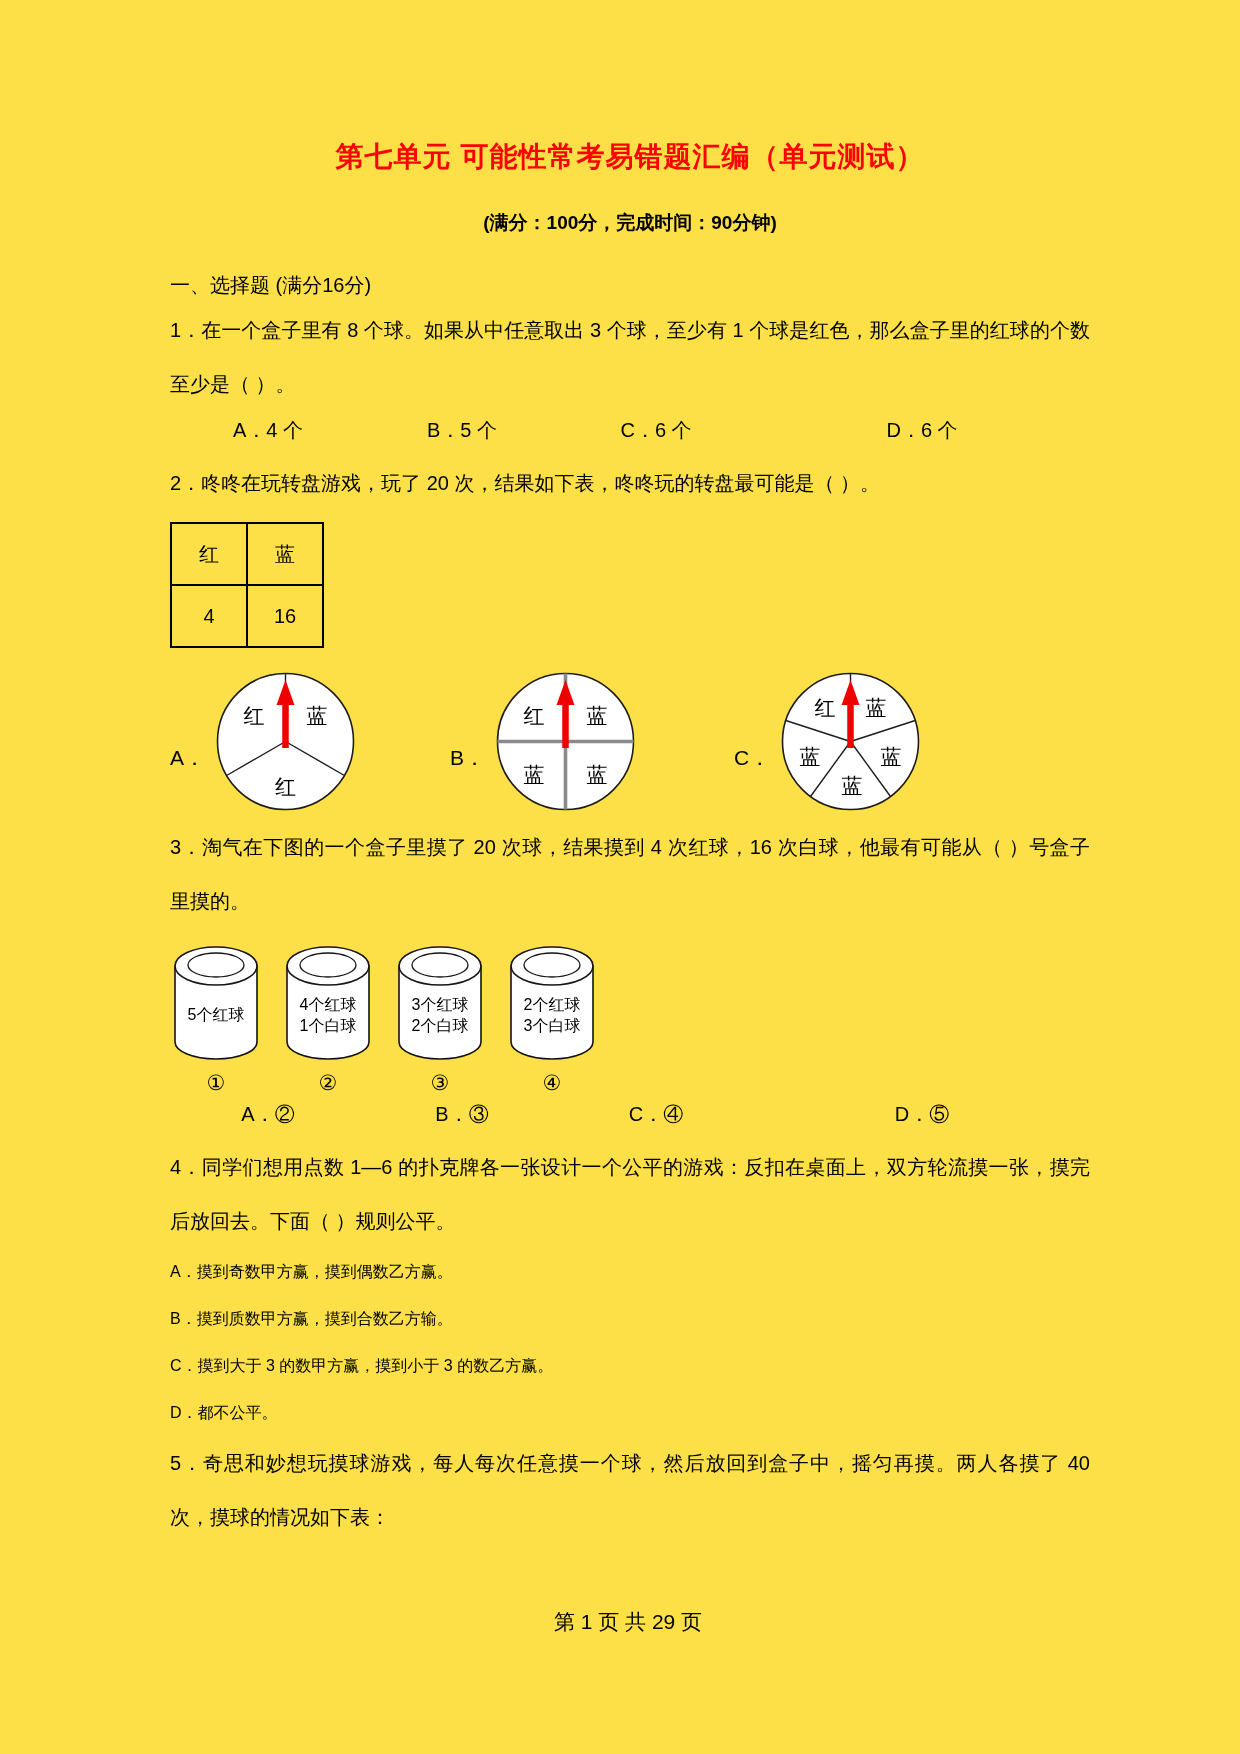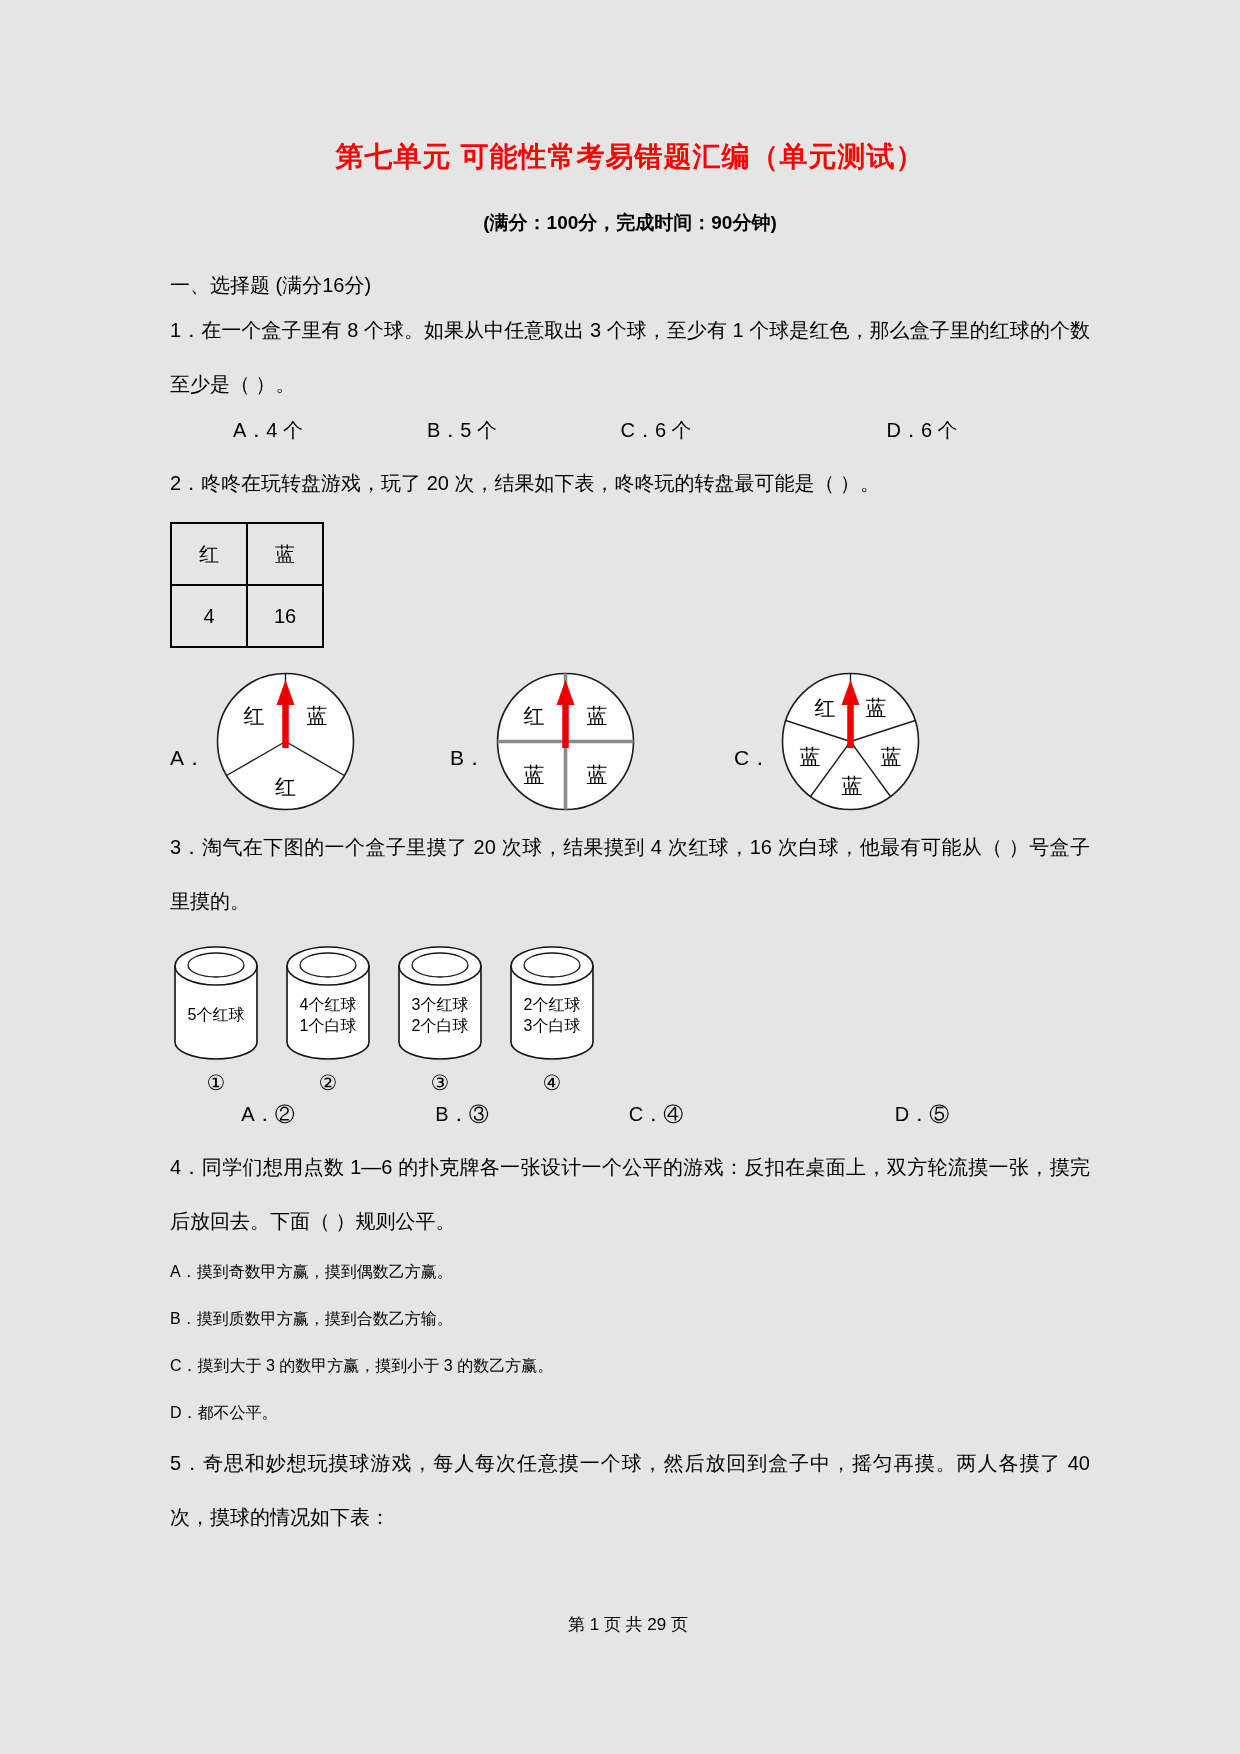--- a/index.html
+++ b/index.html
@@ -2,21 +2,21 @@
 <html><head>
 <meta charset="utf-8">
 <style>
   * { margin:0; padding:0; box-sizing:border-box; }
   html,body { background:#ffffff; }
   body { font-family:"Liberation Sans", sans-serif; color:#111; }
   .page {
     position:relative;
     width:1240px; height:1754px;
     margin:0 auto;
-    background:#e5e5e5;
+    background:#fde047;
     padding:138px 150px 0 170px;
     overflow:hidden;
   }
   .doc-title {
     text-align:center;
     font-size:28px; font-weight:bold;
     color:#ff0000;
     letter-spacing:1px;
     margin-bottom:34px;
   }
@@ -91,21 +91,21 @@
   .option-lines div {
     font-size:16px;
     line-height:47px;
     color:#000;
   }
   .page-footer {
     position:absolute;
     left:16px; right:0;
     bottom:118px;
     text-align:center;
-    font-size:17px;
+    font-size:21px;
     color:#000;
   }
 </style>
 </head>
 <body>
 
 <div class="page">
 
   <h1 class="doc-title">第七单元 可能性常考易错题汇编（单元测试）</h1>
 

